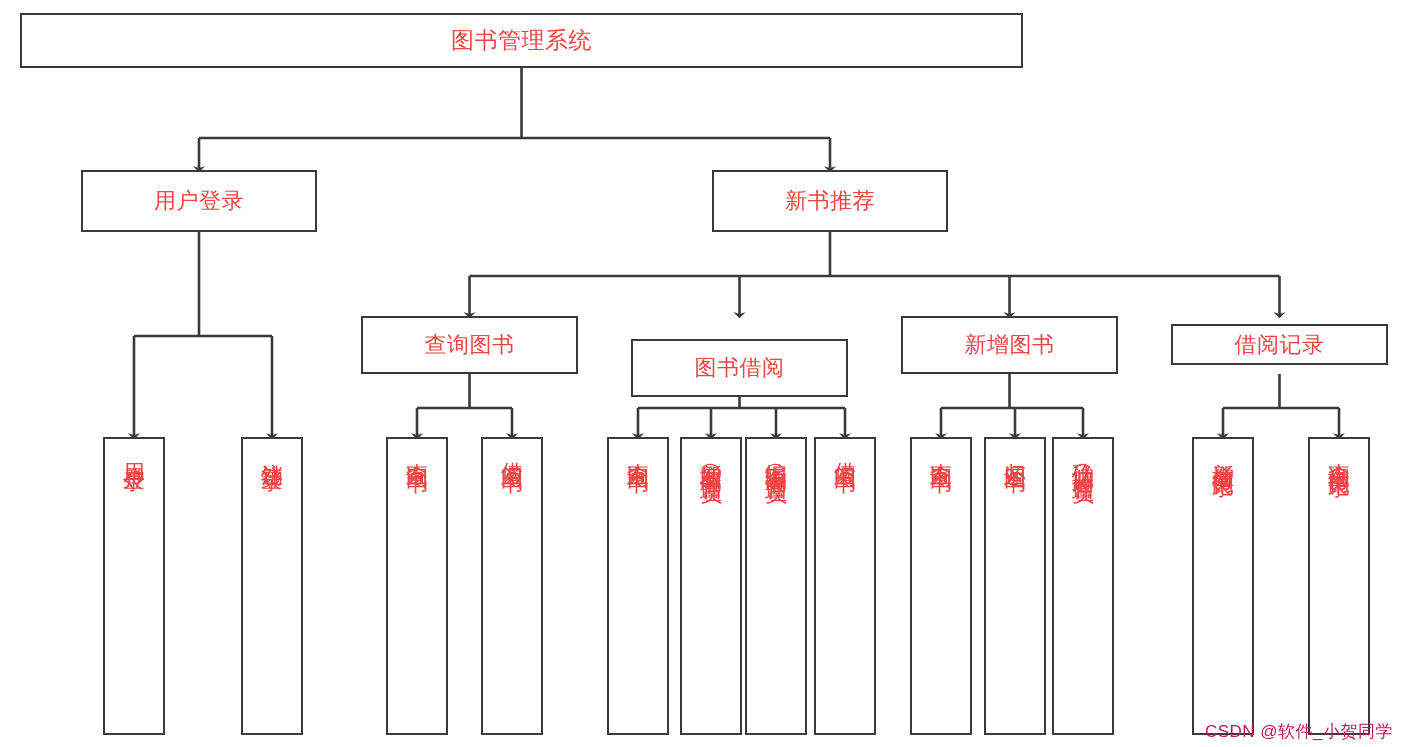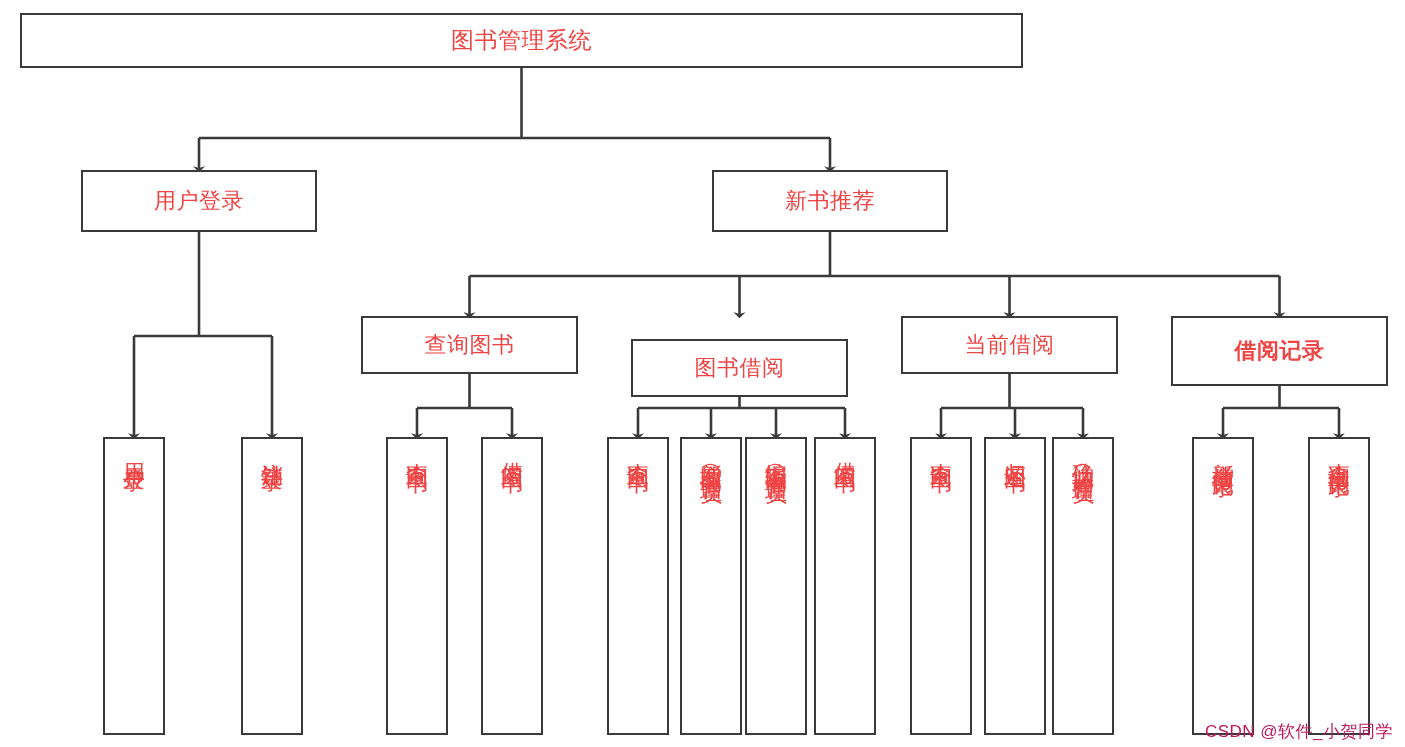--- a/index.html
+++ b/index.html
@@ -129,23 +129,23 @@
       <div class="node-box horizontal" style="left: 712px; top: 170px; width: 236px; height: 62px;">
         <span class="node-label">新书推荐</span>
       </div>
       <div class="node-box horizontal" style="left: 361px; top: 316px; width: 217px; height: 58px;">
         <span class="node-label">查询图书</span>
       </div>
       <div class="node-box horizontal" style="left: 631px; top: 316px; width: 217px; height: 58px; margin-top: 23px;">
         <span class="node-label">图书借阅</span>
       </div>
       <div class="node-box horizontal" style="left: 901px; top: 316px; width: 217px; height: 58px;">
-        <span class="node-label">当前借阅</span>
+        <span class="node-label">新增图书</span>
       </div>
-      <div class="node-box horizontal" style="left: 1171px; top: 316px; width: 217px; height: 70px; font-weight: bold;">
+      <div class="node-box horizontal" style="left: 1171px; top: 324px; width: 217px; height: 41px;">
         <span class="node-label">借阅记录</span>
       </div>
       <div class="node-box vertical" style="left: 103px; top: 437px; width: 62px; height: 298px;">
         <span class="node-label">用户登录</span>
       </div>
       <div class="node-box vertical" style="left: 241px; top: 437px; width: 62px; height: 298px;">
         <span class="node-label">注销登录</span>
       </div>
       <div class="node-box vertical" style="left: 386px; top: 437px; width: 62px; height: 298px;">
         <span class="node-label">查询图书</span>

